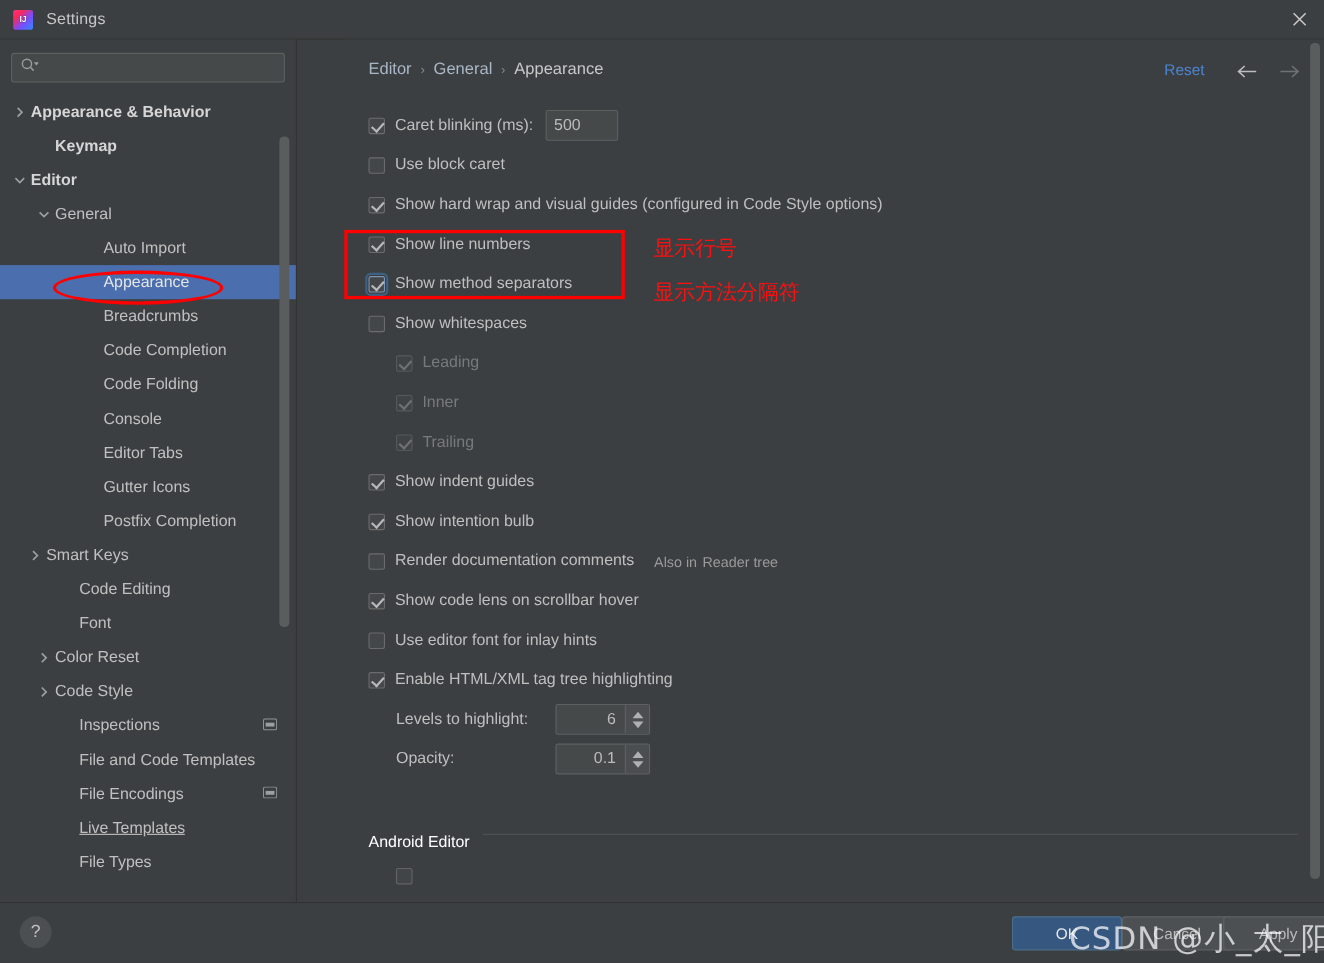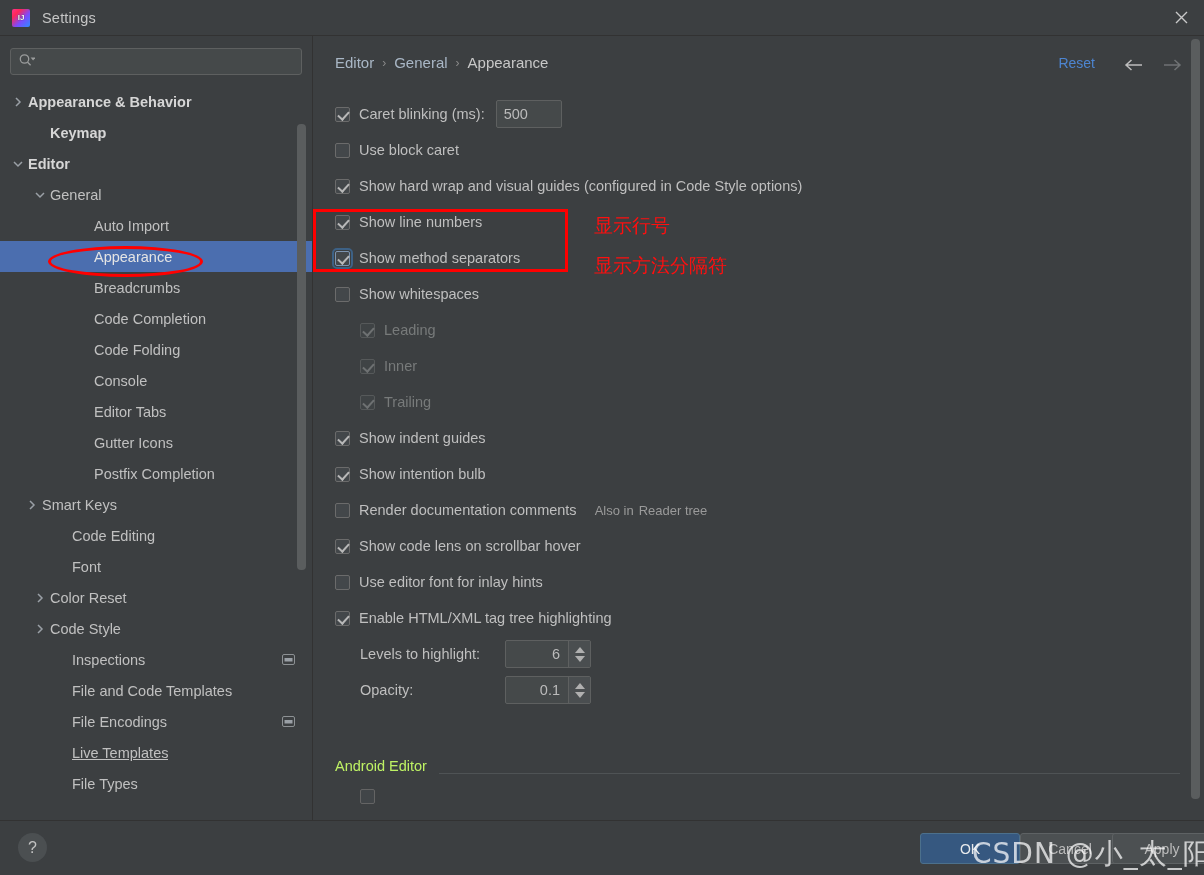--- a/index.html
+++ b/index.html
@@ -44,21 +44,21 @@
   }
   .win-close {
     position: absolute; right: 0; top: 0; width: 46px; height: 35px;
     display: flex; align-items: center; justify-content: center;
     cursor: default;
   }
   .win-close svg { display: block; }
 
   
   .sidebar {
-    position: absolute; left: 0; top: 36px; width: 313px; height: 784px;
+    position: absolute; left: 0; top: 36px; width: 270px; height: 784px;
     background: #3c3f41;
     border-right: 1px solid #323232;
     overflow: hidden;
   }
   .searchwrap { padding: 12px 10px 0 10px; }
   .searchbox {
     height: 27px; background: #45494a;
     border: 1px solid #5e6060; border-radius: 3px;
     display: flex; align-items: center; padding: 0 7px;
   }
@@ -174,22 +174,22 @@
     gap: 3px; cursor: default;
   }
   .sp-up, .sp-dn { width: 0; height: 0; border-left: 5px solid transparent; border-right: 5px solid transparent; }
   .sp-up { border-bottom: 6px solid #b0b0b0; }
   .sp-dn { border-top: 6px solid #b0b0b0; }
 
   .link { color: #4d85d1; cursor: pointer; }
   .sidetxt { color: #9a9a9a; margin-left: 18px; font-size: 13px; }
 
   .section-head {
-    display: flex; align-items: flex-end; margin-top: 18px;
-    font-size: 14.5px; color: #bef264;
+    display: flex; align-items: flex-start; margin-top: 18px;
+    font-size: 14.5px; color: #ffffff;
   }
   .section-head .ln {
     flex: 1; height: 1px; background: #4f5355; margin-left: 12px;
   }
 
   .clipped-row {
     display: flex; align-items: center; height: 20px;
     padding-left: 25px; margin-top: 12px; overflow: hidden;
   }
   .clipped-row .cb { opacity: .85; }

